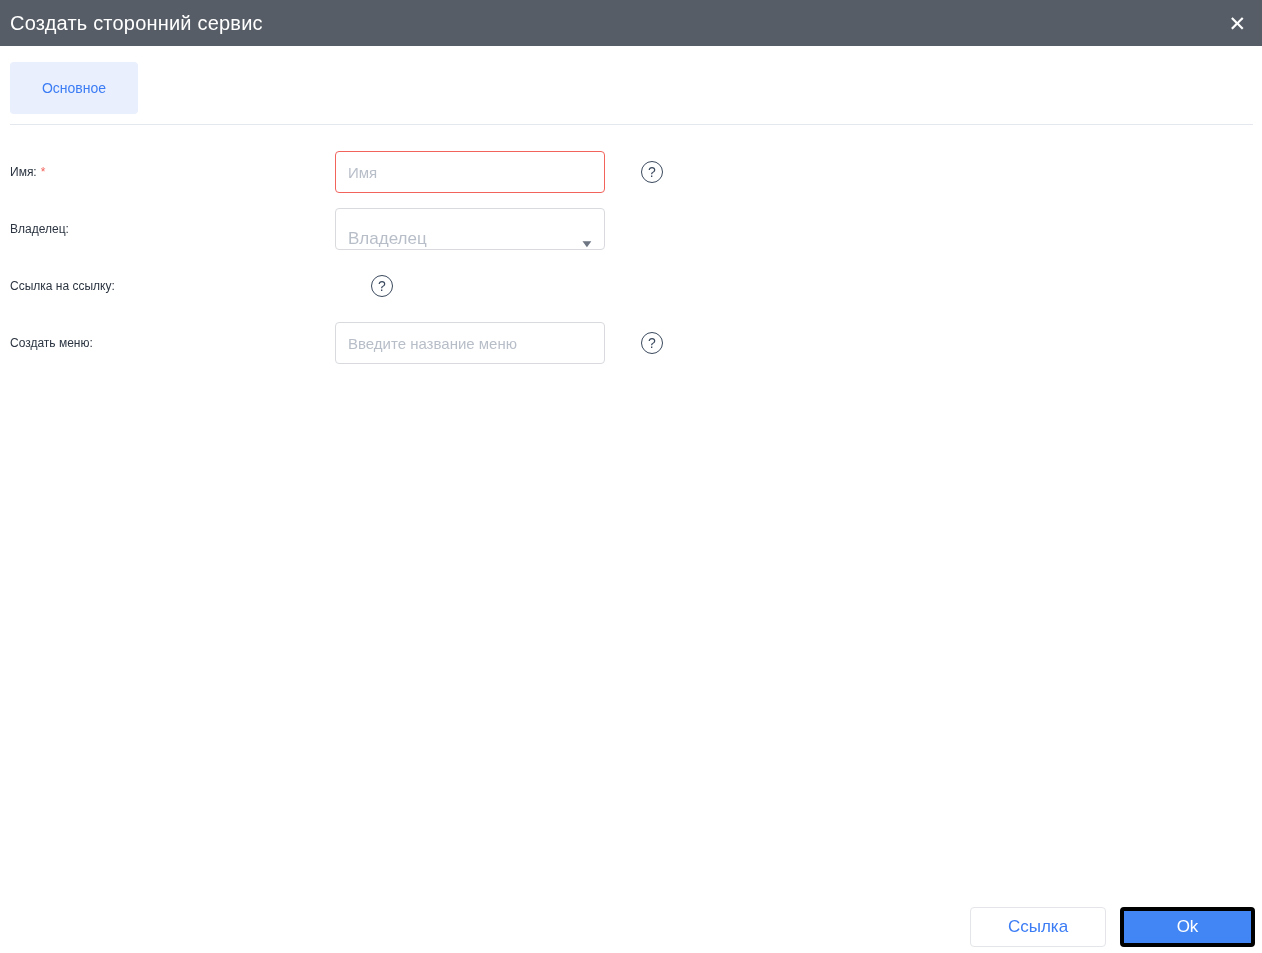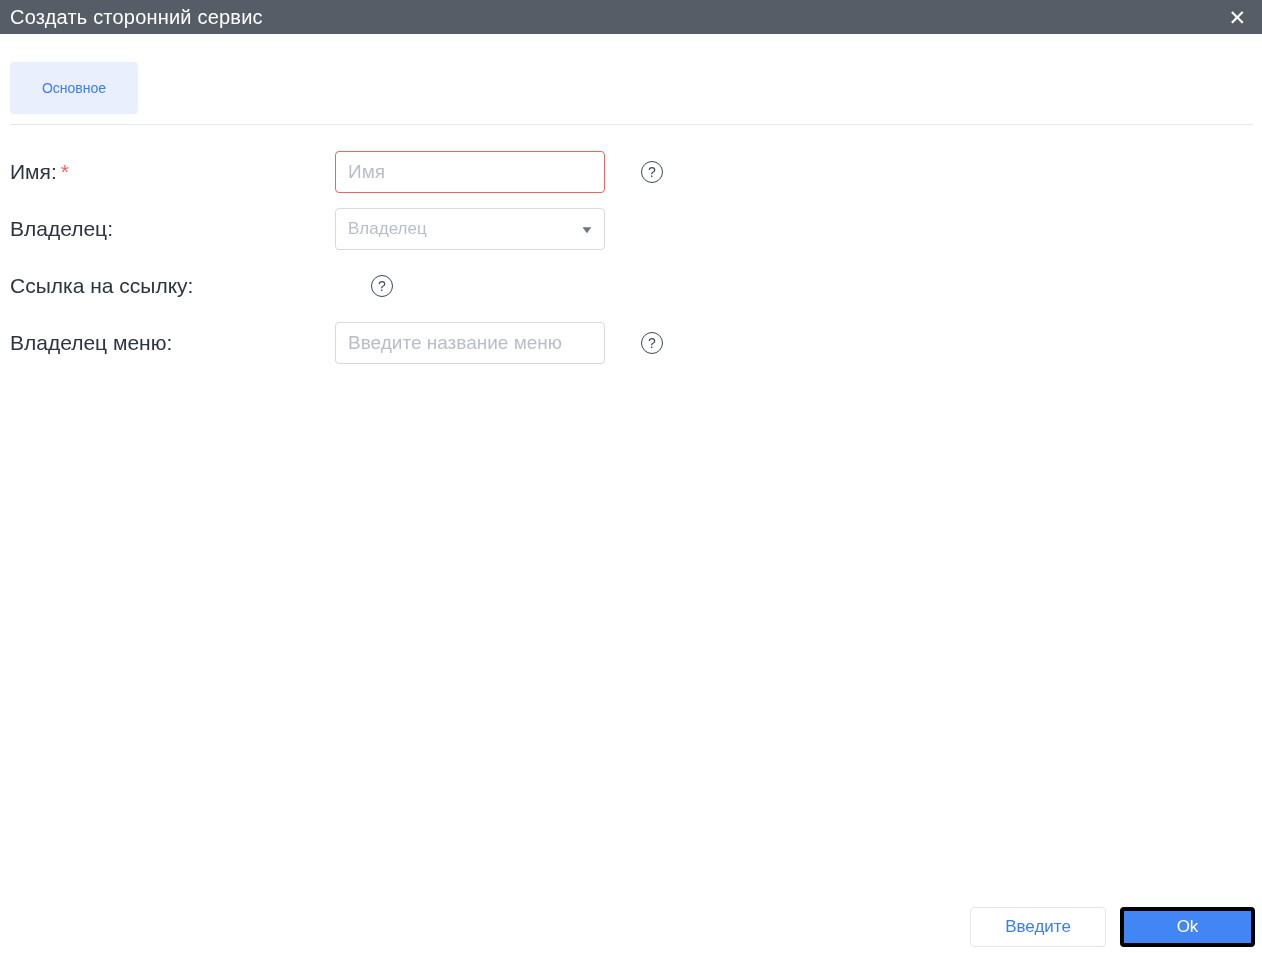--- a/index.html
+++ b/index.html
@@ -6,21 +6,21 @@
   body {
     width: 1262px; height: 953px;
     background: #ffffff;
     font-family: "Liberation Sans", sans-serif;
     position: relative;
     overflow: hidden;
   }
 
   
   .titlebar {
-    position: absolute; top: 0; left: 0; right: 0; height: 34px;
+    position: absolute; top: 0; left: 0; right: 0; height: 46px;
     background: #565d66;
     display: flex; align-items: center; justify-content: space-between;
     padding: 0 14px 0 10px; box-sizing: border-box;
   }
   .titlebar .title { color: #ffffff; font-size: 20px; letter-spacing: .2px; }
   .titlebar .close {
     color: #ffffff; font-size: 21px; line-height: 1;
     cursor: pointer; font-weight: 400; padding: 2px;
   }
 
@@ -33,35 +33,35 @@
     font-size: 14px; border-radius: 4px; cursor: pointer;
   }
   .divider {
     position: absolute; top: 124px; left: 10px; right: 9px;
     height: 1px; background: #e4e7ed;
   }
 
   
   .form { position: absolute; top: 151px; left: 0; right: 0; }
   .row { display: flex; align-items: center; height: 42px; margin-bottom: 15px; padding-left: 10px; }
-  .lbl { width: 325px; font-size: 21px; color: #2b3440; box-sizing: border-box; }
+  .lbl { width: 325px; font-size: 12px; color: #2b3440; box-sizing: border-box; }
   .req { color: #f2635c; margin-left: 4px; }
   .ctrl {
     width: 270px; height: 42px; box-sizing: border-box;
     border: 1px solid #d8dade; border-radius: 4px;
     background: #ffffff;
   }
   input.ctrl {
-    padding: 16px 12px; font-size: 19px; color: #2b3440;
+    padding: 16px 12px; font-size: 15px; color: #2b3440;
     font-family: "Liberation Sans", sans-serif; outline: none;
   }
   input.ctrl::placeholder { color: #b8bec8; opacity: 1; }
   .ctrl.error { border-color: #f2635c; }
   .select {
-    display: flex; align-items: center; justify-content: space-between;
+    display: flex; align-items: flex-end; justify-content: space-between;
     padding: 0 12px; cursor: pointer;
   }
   .select .ph { color: #b8bec8; font-size: 17px; }
   .select .caret { color: #6e7683; font-size: 10px; transform: scaleX(1.5); }
   .help {
     width: 22px; height: 22px; margin-left: 36px;
     border: 1.5px solid #3a495d; border-radius: 50%;
     color: #3a495d; font-size: 14px; font-weight: 400;
     display: flex; align-items: center; justify-content: center;
     box-sizing: border-box; cursor: pointer; flex: 0 0 auto;
@@ -108,23 +108,23 @@
     </div>
     <span class="help-spacer"></span>
   </div>
 
   <div class="row">
     <span class="lbl">Ссылка на ссылку:</span>
     <span class="help">?</span>
   </div>
 
   <div class="row">
-    <span class="lbl">Владелец меню:</span>
+    <span class="lbl">Создать меню:</span>
     <input class="ctrl" type="text" placeholder="Введите название меню" style="">
     <span class="help">?</span>
   </div>
 
 </div>
 
 <div class="footer">
-  <button class="btn cancel">Введите</button>
+  <button class="btn cancel">Ссылка</button>
   <button class="btn ok">Ok</button>
 </div>
 
 </body></html>

